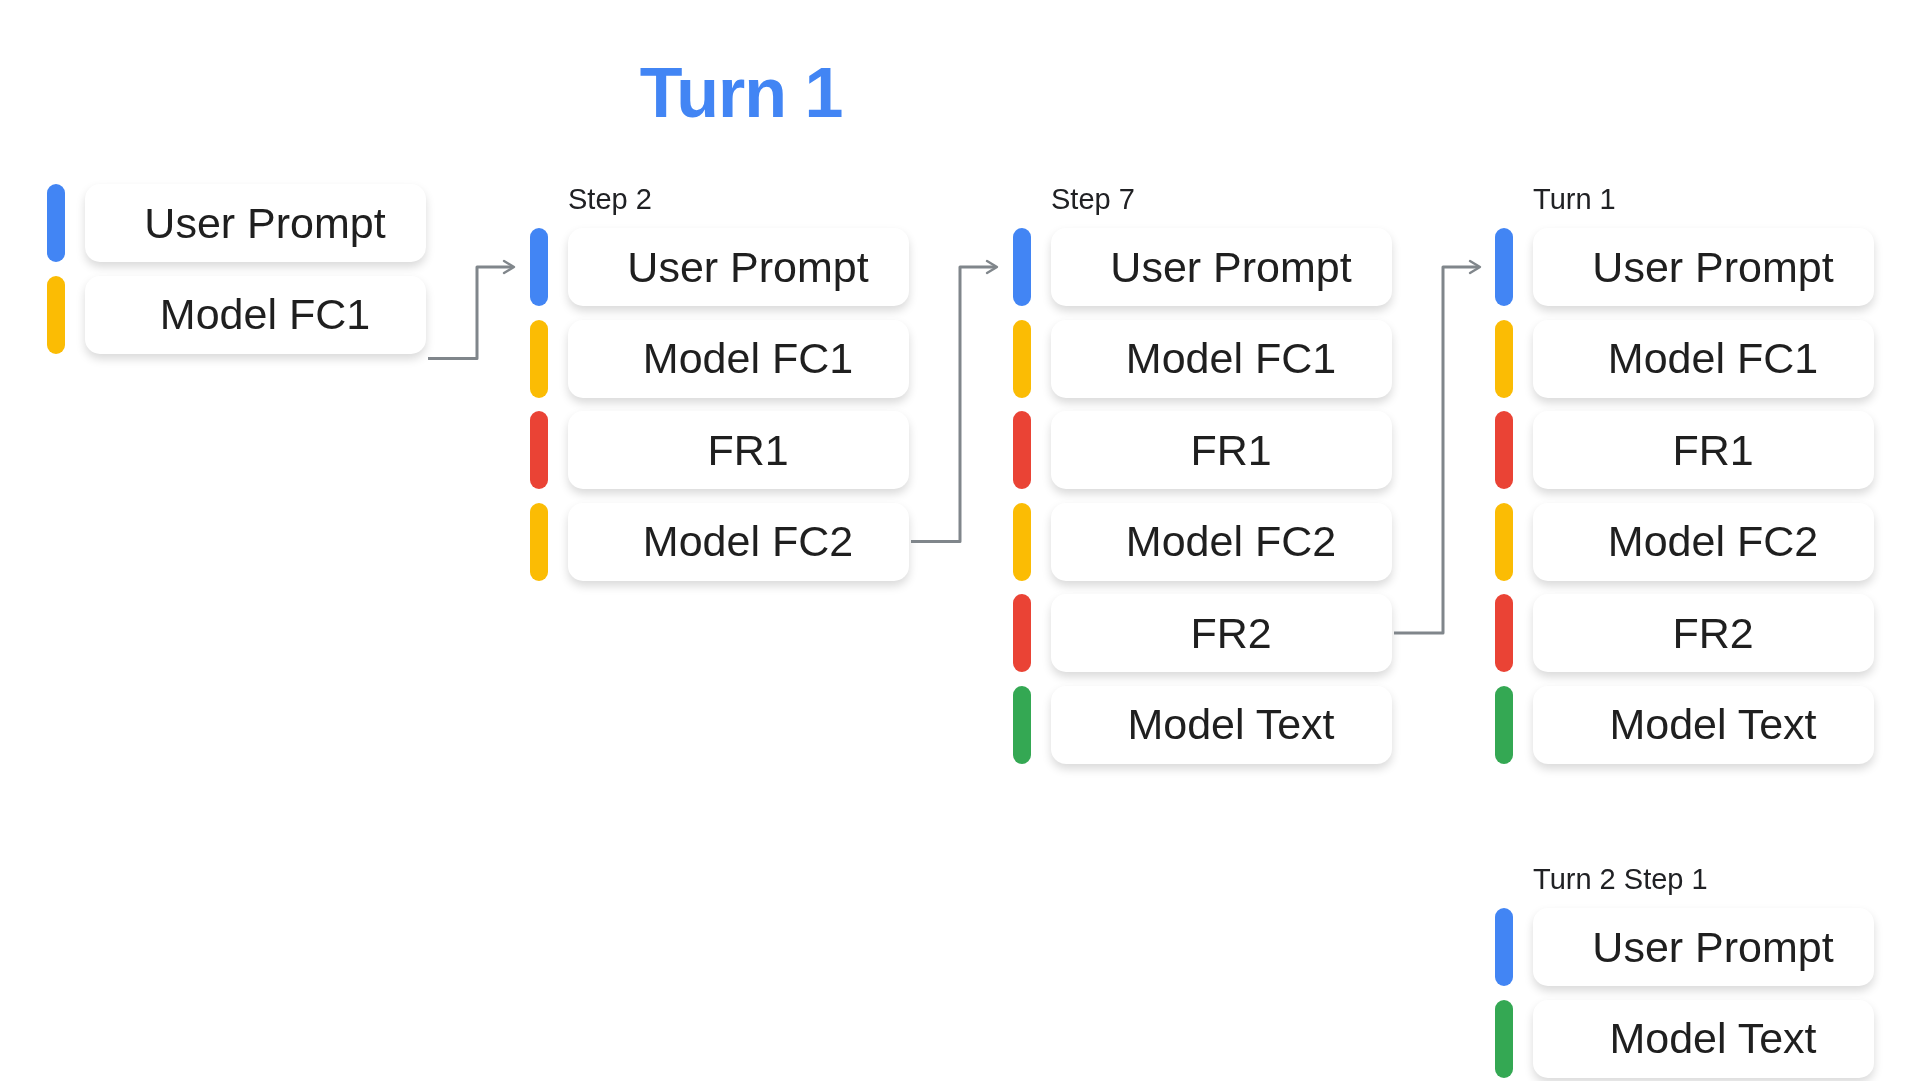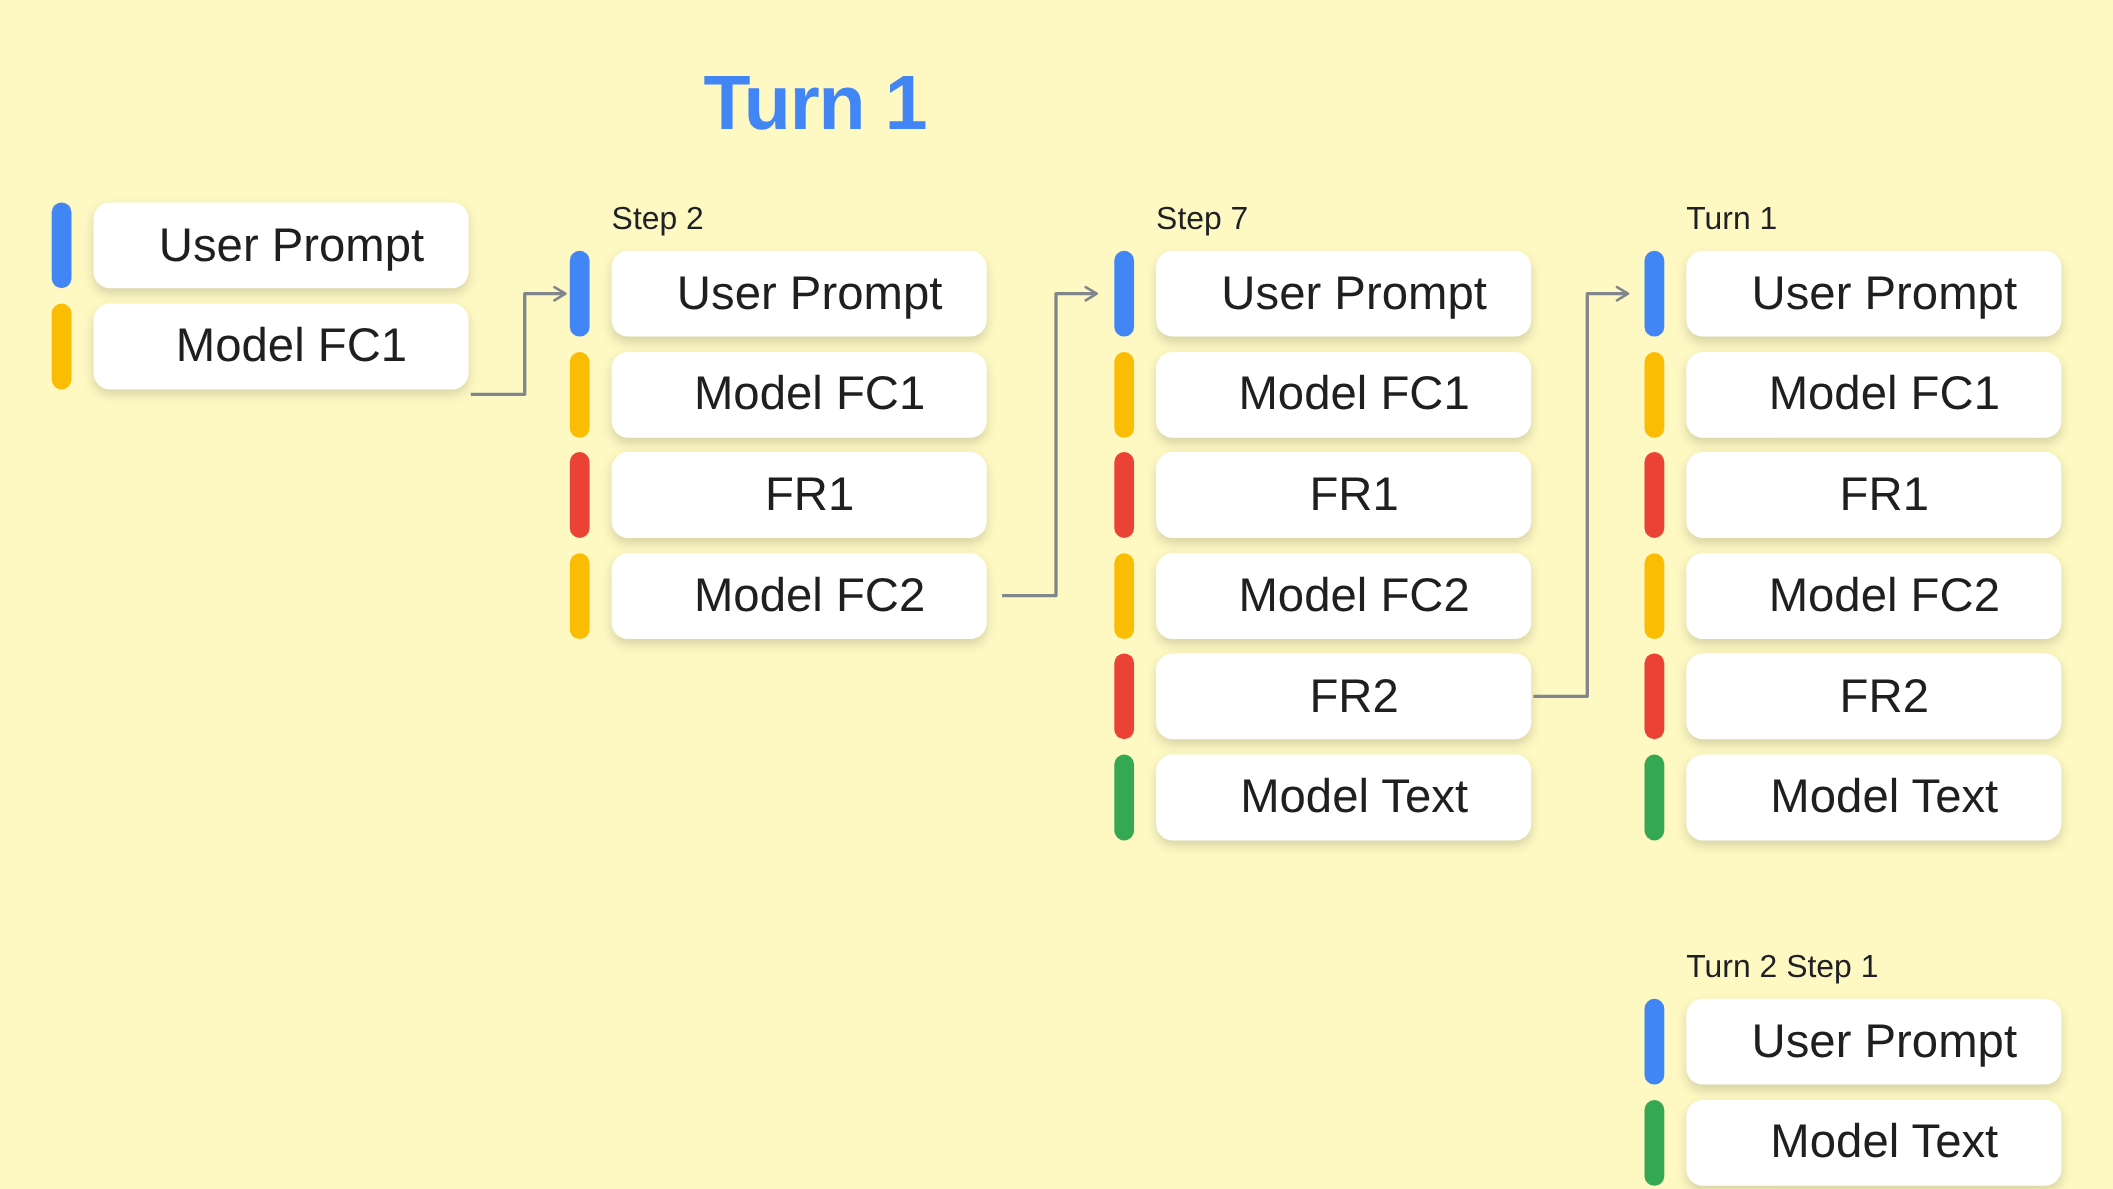--- a/index.html
+++ b/index.html
@@ -58,35 +58,35 @@
     box-shadow: 0 5px 10px rgba(0, 0, 0, 0.15);
     display: flex;
     align-items: center;
     justify-content: center;
     font-size: 43px;
     color: #1F1F1F;
     white-space: nowrap;
     padding-left: 19px;
   }
   #col-step1 { left: 47px;   top: 184px; }
-  #col-step2 { left: 518px;  top: 184px; }
+  #col-step2 { left: 530px;  top: 184px; }
   #col-step3 { left: 1013px; top: 184px; }
   #col-turn1-history { left: 1495px; top: 184px; }
   #col-turn2-step1   { left: 1495px; top: 816px; margin-top: 48px; }
 
   #flow-arrows {
     position: absolute;
     left: 0; top: 0;
     pointer-events: none;
   }
 </style>
 </head>
 <body>
 
-<div id="canvas" style="background: #fef9c3;">
+<div id="canvas" style="background: #ffffff;">
 
   <div class="turn-heading" id="turn1-heading" style="color: rgb(66, 133, 244);">Turn 1</div>
 
 
   <div class="column" id="col-step1">
     <div class="row">
       <div class="bar" style="background-color: rgb(66, 133, 244);"></div>
       <div class="box">User Prompt</div>
     </div>
     <div class="row">

